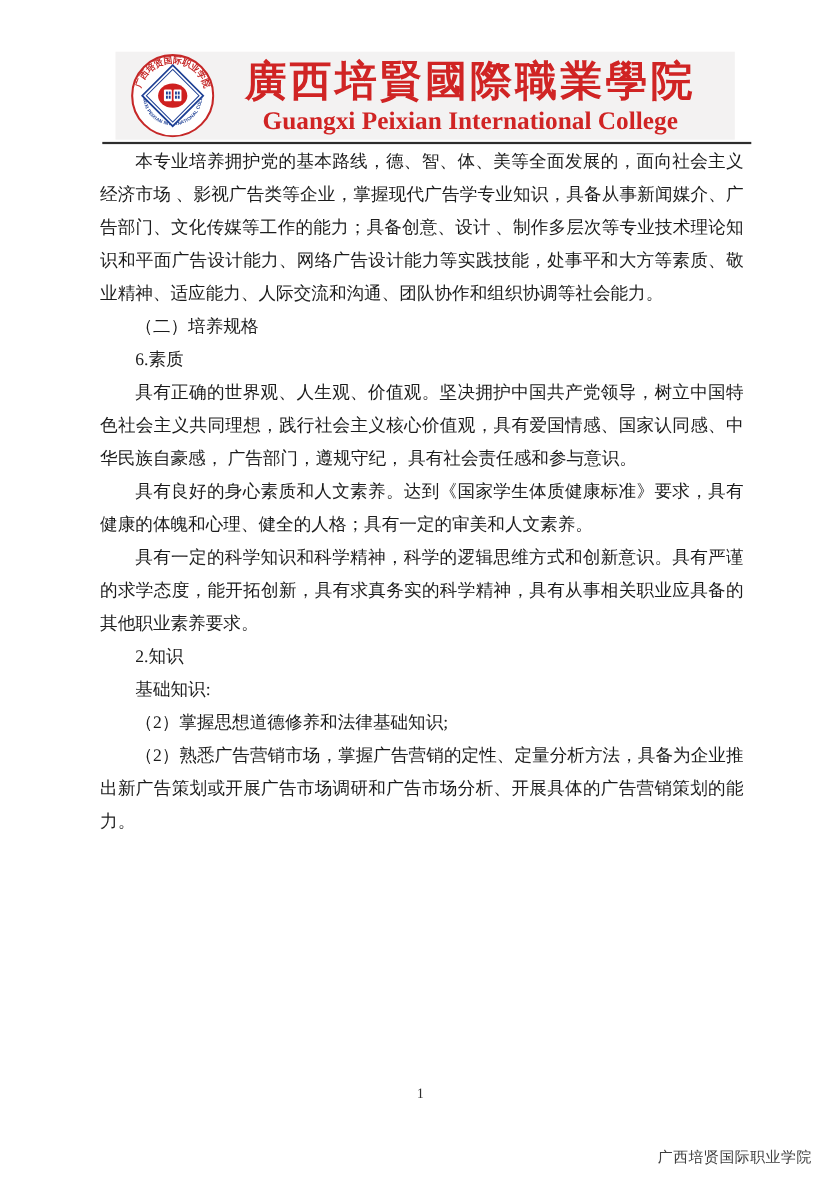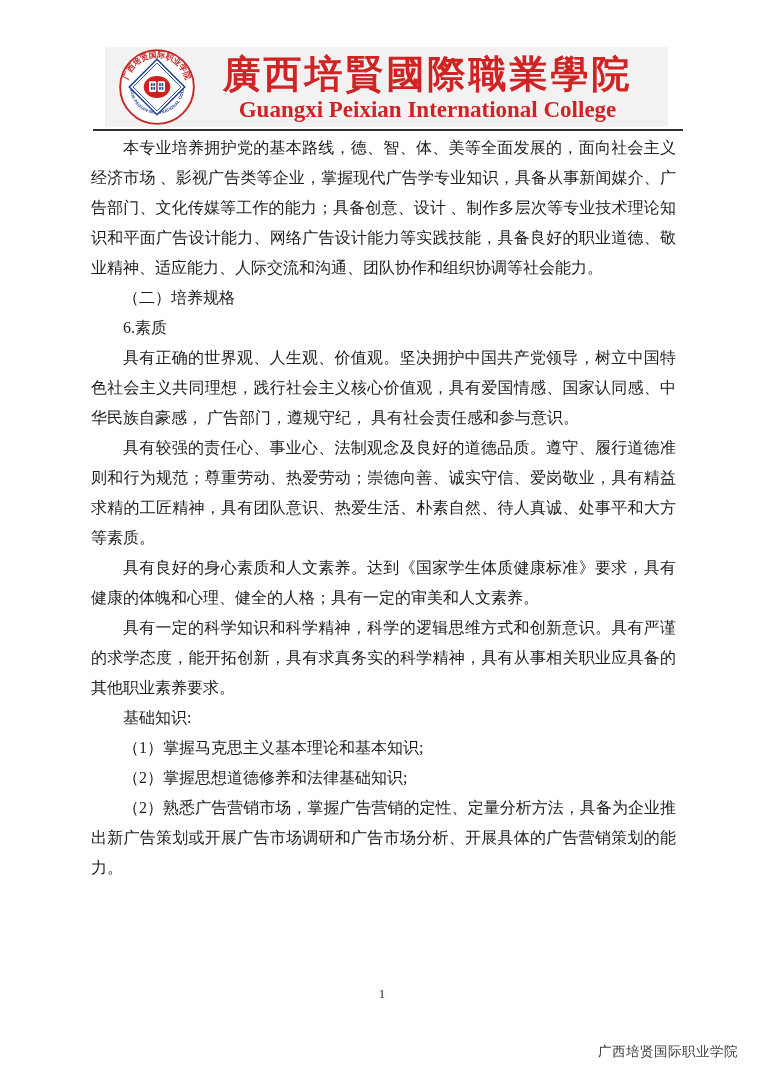--- a/index.html
+++ b/index.html
@@ -129,29 +129,28 @@
     </div>
     <div class="titles">
       <div class="title-zh">廣西培賢國際職業學院</div>
       <div class="title-en">Guangxi Peixian International College</div>
     </div>
   </div>
 
   <div class="rule"></div>
 
   <div class="content">
-    <p>本专业培养拥护党的基本路线，德、智、体、美等全面发展的，面向社会主义经济市场 、影视广告类等企业，掌握现代广告学专业知识，具备从事新闻媒介、广告部门、文化传媒等工作的能力；具备创意、设计 、制作多层次等专业技术理论知识和平面广告设计能力、网络广告设计能力等实践技能，具备良好的职业道德、敬业精神、适应能力、人际交流和沟通、团队协作和组织协调等社会能力。</p>
+    <p>本专业培养拥护党的基本路线，德、智、体、美等全面发展的，面向社会主义经济市场 、影视广告类等企业，掌握现代广告学专业知识，具备从事新闻媒介、广告部门、文化传媒等工作的能力；具备创意、设计 、制作多层次等专业技术理论知识和平面广告设计能力、网络广告设计能力等实践技能，处事平和大方等素质、敬业精神、适应能力、人际交流和沟通、团队协作和组织协调等社会能力。</p>
     <p class="heading">（二）培养规格</p>
     <p class="heading">6.素质</p>
     <p>具有正确的世界观、人生观、价值观。坚决拥护中国共产党领导，树立中国特色社会主义共同理想，践行社会主义核心价值观，具有爱国情感、国家认同感、中华民族自豪感， 广告部门，遵规守纪， 具有社会责任感和参与意识。</p>
-    <p>具有较强的责任心、事业心、法制观念及良好的道德品质。遵守、履行道德准则和行为规范；尊重劳动、热爱劳动；崇德向善、诚实守信、爱岗敬业，具有精益求精的工匠精神，具有团队意识、热爱生活、朴素自然、待人真诚、处事平和大方等素质。</p>
     <p>具有良好的身心素质和人文素养。达到《国家学生体质健康标准》要求，具有健康的体魄和心理、健全的人格；具有一定的审美和人文素养。</p>
     <p>具有一定的科学知识和科学精神，科学的逻辑思维方式和创新意识。具有严谨的求学态度，能开拓创新，具有求真务实的科学精神，具有从事相关职业应具备的其他职业素养要求。</p>
+    <p class="heading">2.知识</p>
     <p>基础知识:</p>
-    <p>（1）掌握马克思主义基本理论和基本知识;</p>
     <p>（2）掌握思想道德修养和法律基础知识;</p>
     <p>（2）熟悉广告营销市场，掌握广告营销的定性、定量分析方法，具备为企业推出新广告策划或开展广告市场调研和广告市场分析、开展具体的广告营销策划的能力。</p>
   </div>
 
   <div class="page-number">1</div>
   <div class="corner-watermark">广西培贤国际职业学院</div>
 
 </div>
 
 </body></html>

